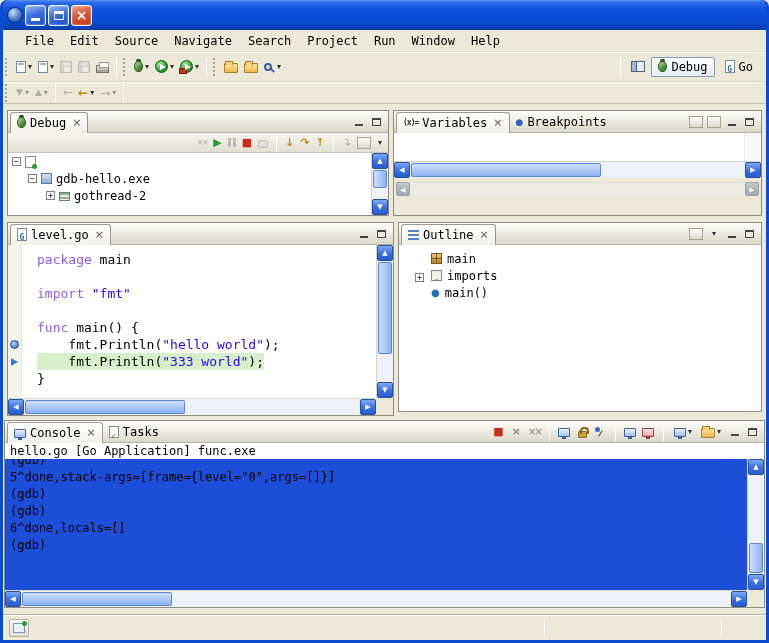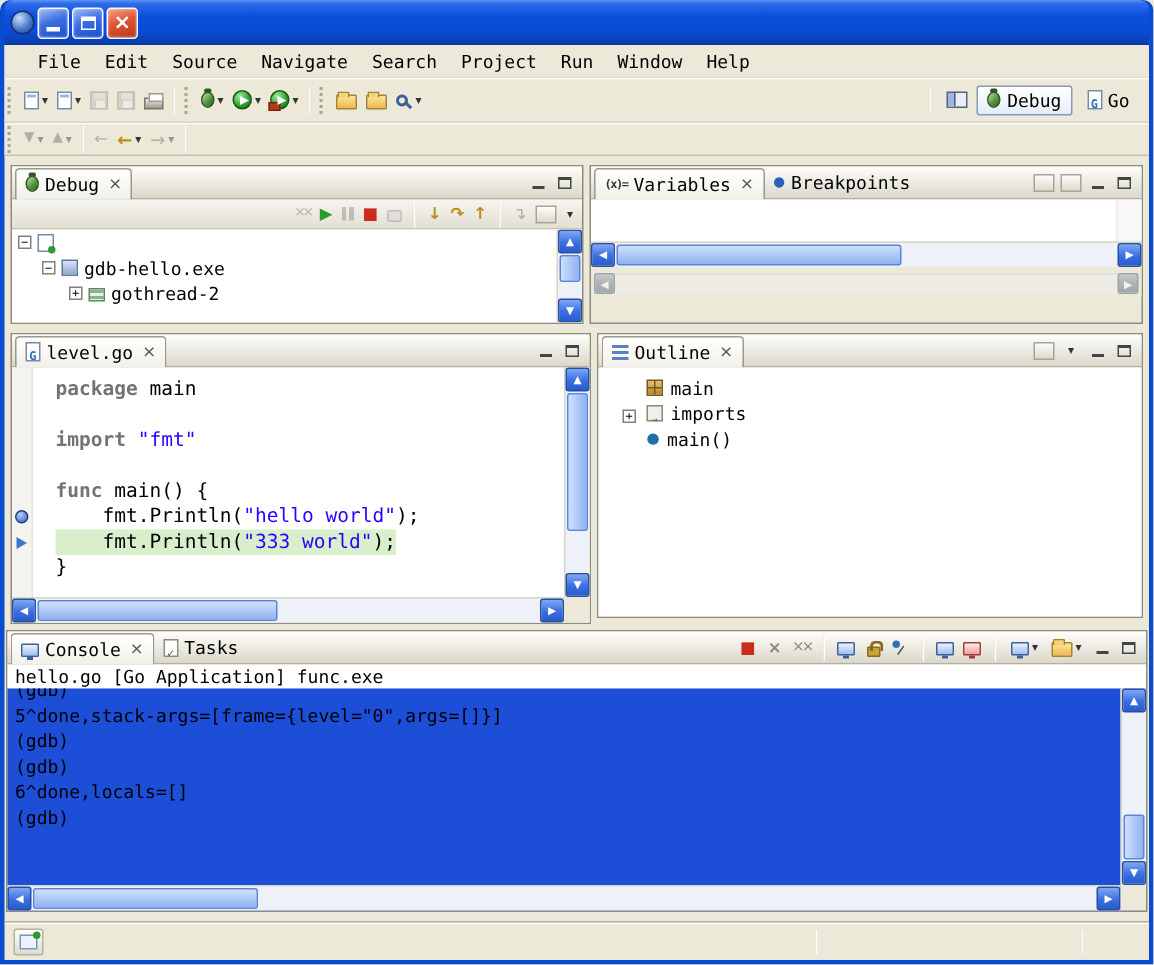--- a/index.html
+++ b/index.html
@@ -133,21 +133,21 @@
 
   
   .editor-body{position:relative;height:170px;background:#FFF}
   .gutter{position:absolute;left:0;top:0;bottom:17px;width:14px;background:#F4F4EF;border-right:1px solid #E3E3DB}
   .marker-bp{position:absolute;left:2px;width:9px;height:9px;border-radius:50%;border:1px solid #1A3E8F;background:radial-gradient(circle at 35% 30%,#B8D0F8,#2E5FBF)}
   .marker-arrow{position:absolute;left:3px;width:0;height:0;border-left:7px solid #3D78C8;border-top:4px solid transparent;border-bottom:4px solid transparent}
   .code{position:absolute;left:15px;top:0;right:17px;bottom:17px;overflow:hidden;padding:6px 0 0 14px;font-size:13px;line-height:17px}
   .code-line{height:17px;white-space:pre}
   .line-inner{display:inline-block;min-height:17px}
   .code-line.current .line-inner{background:#D7EFCB}
-  .kw{color:#737373;font-weight:bold}
+  .kw{color:#8b5cf6;font-weight:normal}
   .str{color:#2A00FF}
   .pl{color:#000}
 
   
   .outline-body{position:relative;height:166px;background:#FFF;padding:5px 0 0 14px}
   .orow{height:17px;display:flex;align-items:center;gap:5px}
   .orow .ind{width:13px;display:inline-block;text-align:center}
 
   
   .console-label{height:16px;background:#FFF;display:flex;align-items:center;padding-left:5px;white-space:pre}

